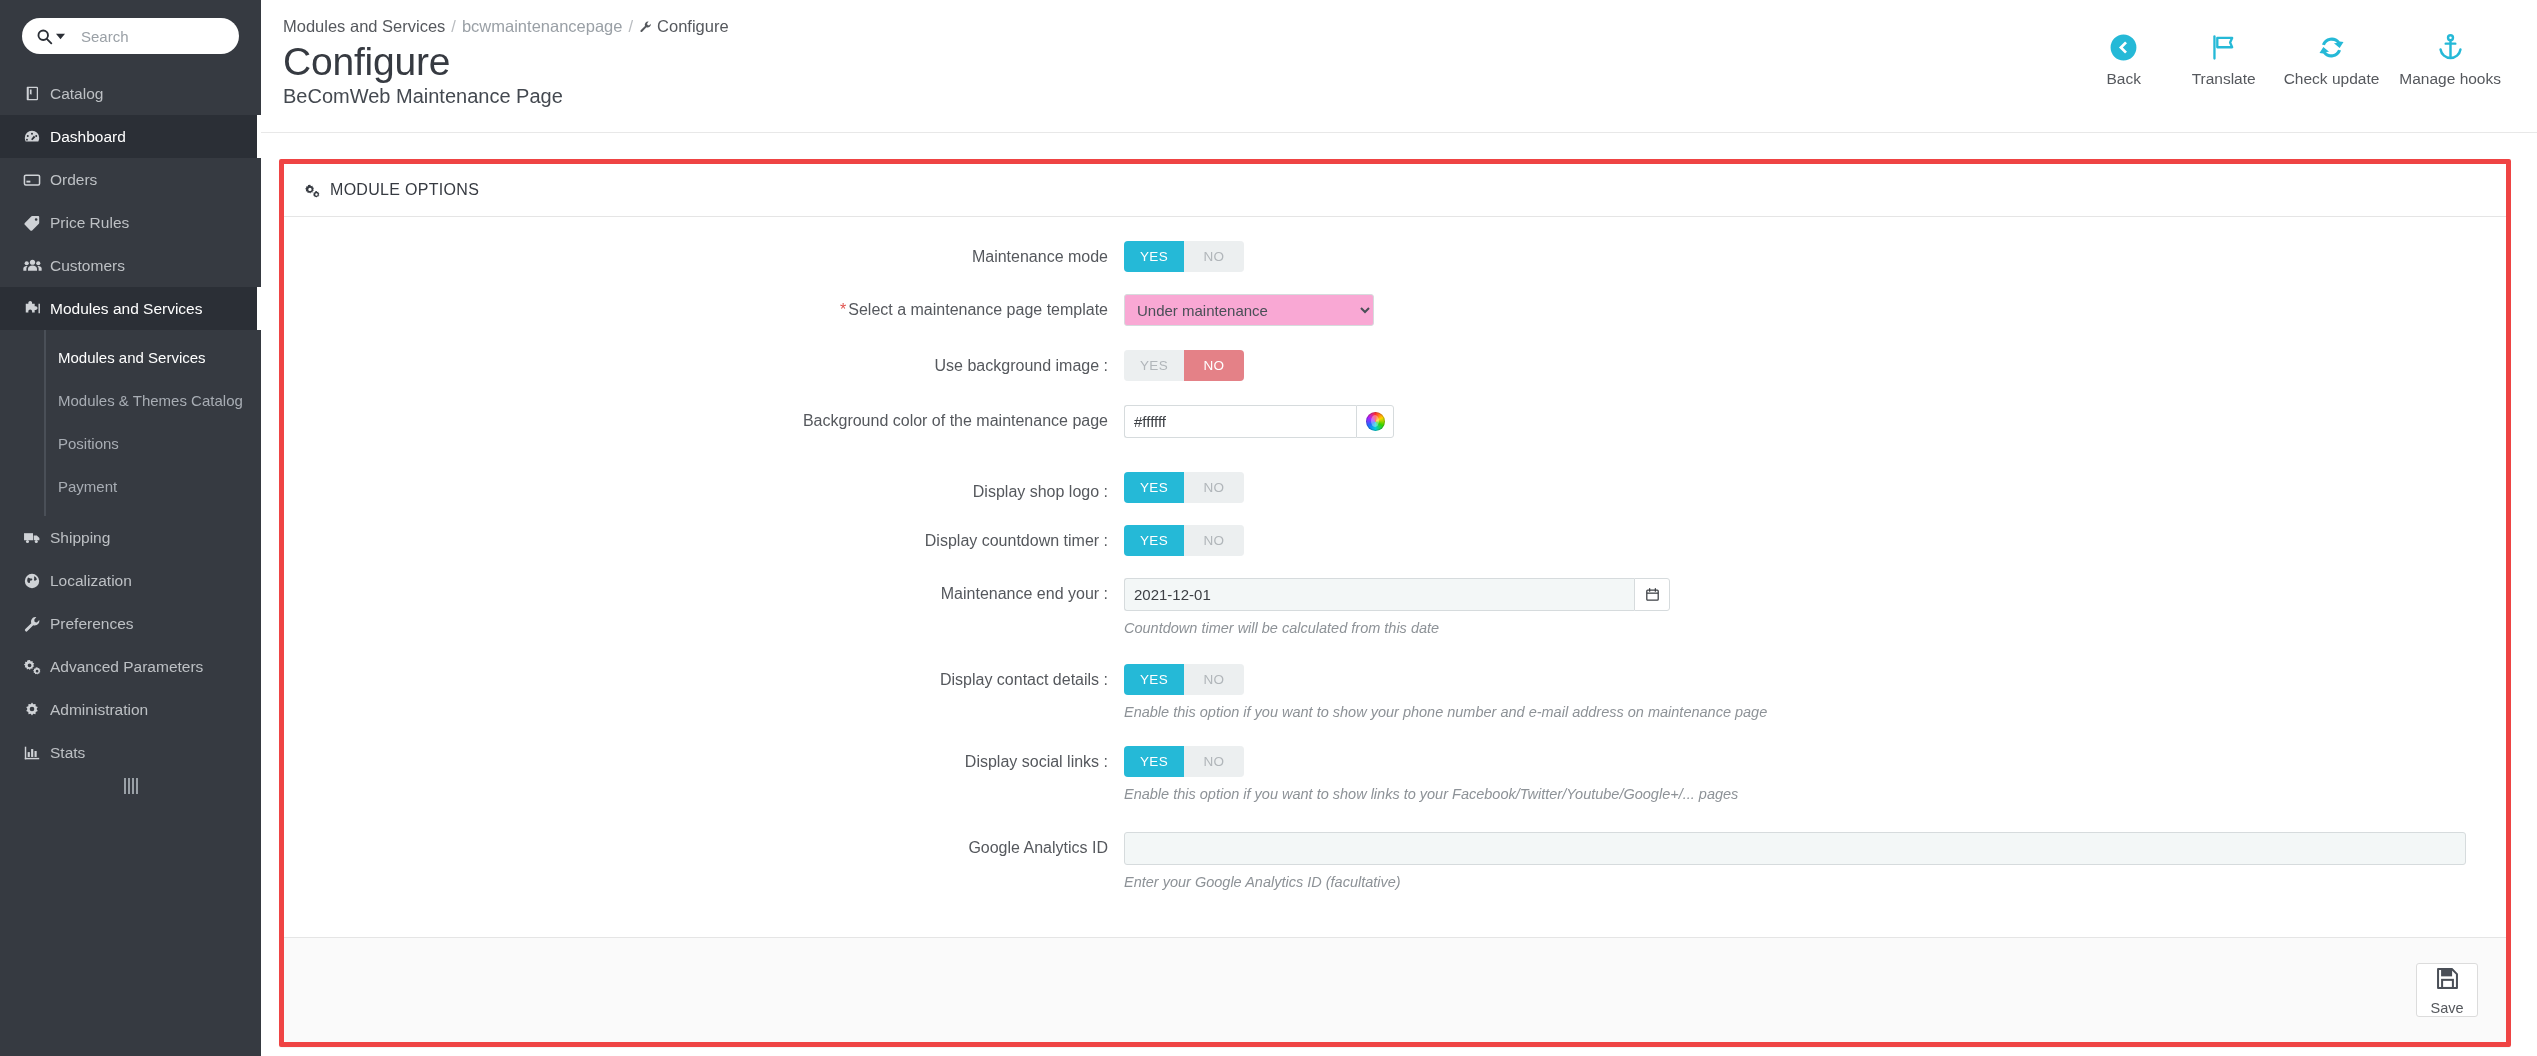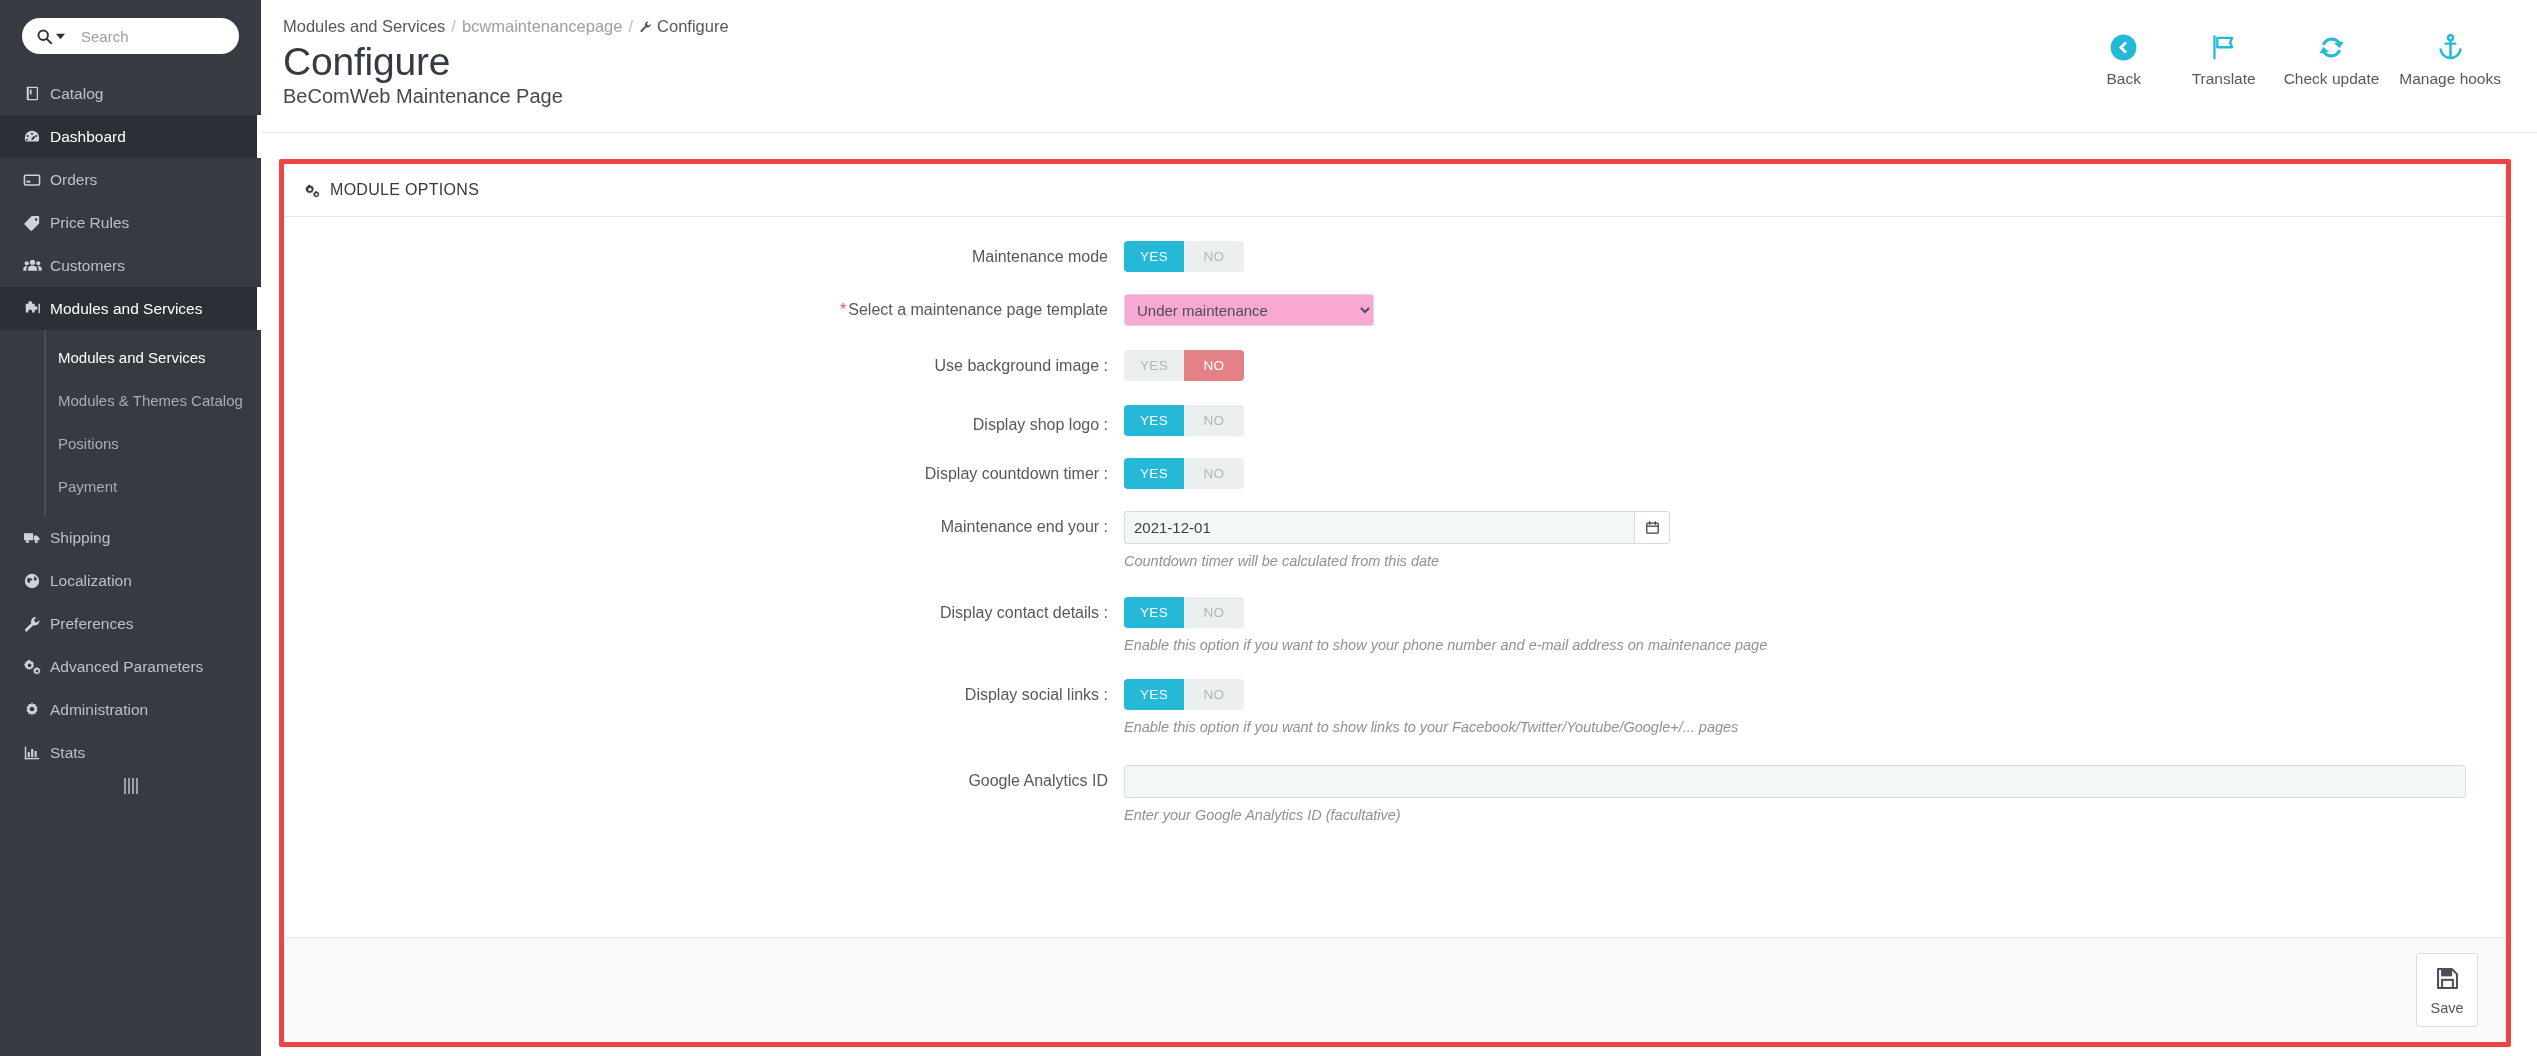--- a/index.html
+++ b/index.html
@@ -234,21 +234,21 @@
     background: #fafafa;
     height: 105px;
     min-height: 105px;
     display: flex;
     align-items: center;
     justify-content: flex-end;
     padding-right: 28px;
   }
   .save-btn {
     width: 62px;
-    height: 74px;
+    height: 54px;
     border: 1px solid #dcdcdc;
     background: #ffffff;
     border-radius: 3px;
     display: flex;
     flex-direction: column;
     align-items: center;
     justify-content: center;
     gap: 5px;
     cursor: pointer;
     color: #4a4f57;
@@ -681,20 +681,31 @@
         <div class="form-row" style="margin-bottom:24px;">
           <div class="form-label">Use background image :</div>
           <div class="form-field">
             <div class="switch">
               <span class="opt">YES</span>
               <span class="opt on-no">NO</span>
             </div>
           </div>
         </div>
 
+        <div class="form-row" style="margin-bottom:34px;">
+          <div class="form-label">Background color of the maintenance page</div>
+          <div class="form-field">
+            <div class="color-group">
+              <input class="color-input" value="#ffffff" style="">
+              <span class="color-swatch-btn">
+                <span class="color-wheel"></span>
+              </span>
+            </div>
+          </div>
+        </div>
 
         <div class="form-row" style="margin-bottom:22px;align-items:flex-end;">
           <div class="form-label">Display shop logo :</div>
           <div class="form-field">
             <div class="switch">
               <span class="opt on-yes">YES</span>
               <span class="opt">NO</span>
             </div>
           </div>
         </div>

